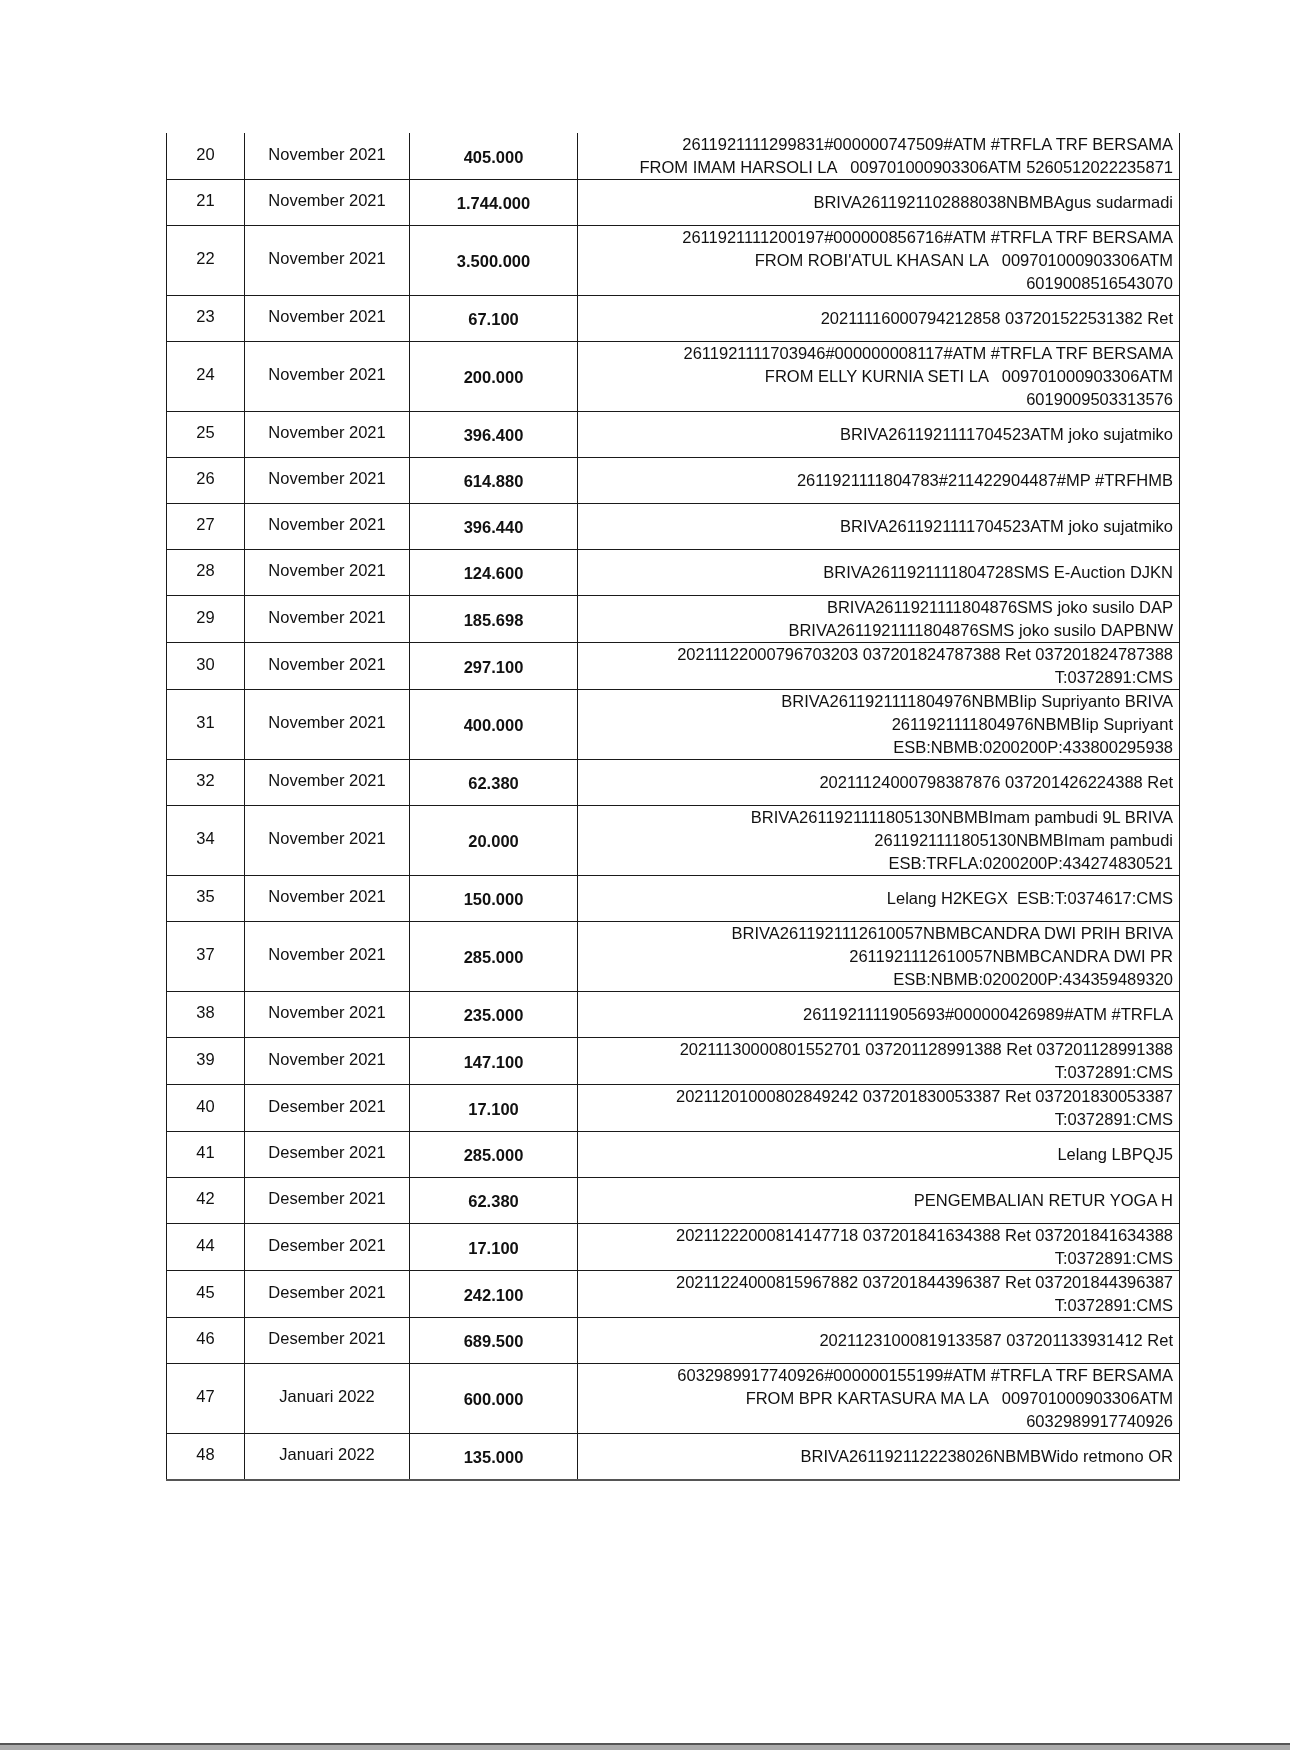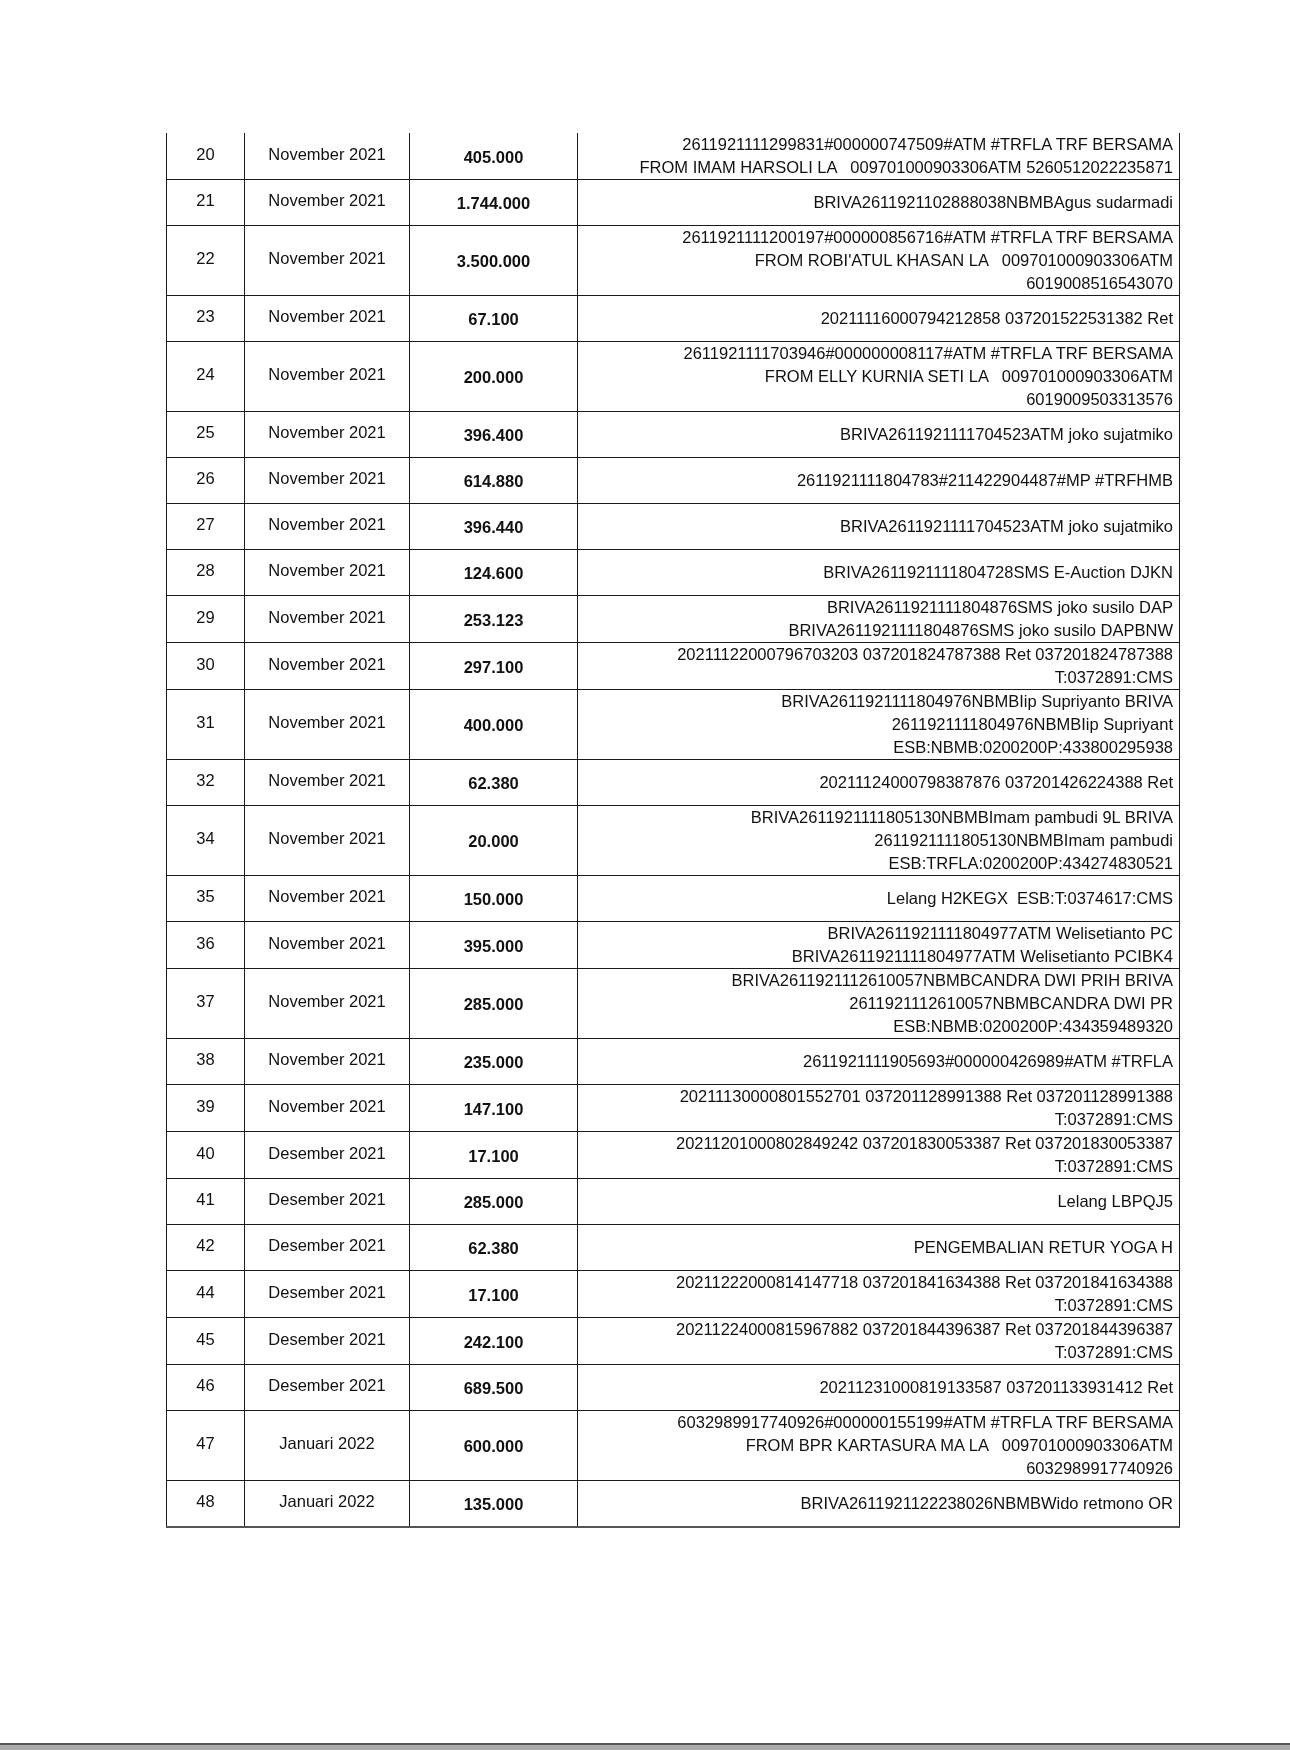--- a/index.html
+++ b/index.html
@@ -103,21 +103,21 @@
         </tr>
         <tr class="h1">
           <td class="no"><span>28</span></td>
           <td class="period"><span>November 2021</span></td>
           <td class="amount"><span>124.600</span></td>
           <td class="desc"><span class="desc-line">BRIVA2611921111804728SMS E-Auction DJKN</span></td>
         </tr>
         <tr class="h2">
           <td class="no"><span>29</span></td>
           <td class="period"><span>November 2021</span></td>
-          <td class="amount"><span>253.123</span></td>
+          <td class="amount"><span>185.698</span></td>
           <td class="desc"><span class="desc-line">BRIVA2611921111804876SMS joko susilo DAP</span><span class="desc-line">BRIVA2611921111804876SMS joko susilo DAPBNW</span></td>
         </tr>
         <tr class="h2">
           <td class="no"><span>30</span></td>
           <td class="period"><span>November 2021</span></td>
           <td class="amount"><span>297.100</span></td>
           <td class="desc"><span class="desc-line">20211122000796703203 037201824787388 Ret 037201824787388</span><span class="desc-line">T:0372891:CMS</span></td>
         </tr>
         <tr class="h3">
           <td class="no"><span>31</span></td>
@@ -135,26 +135,20 @@
           <td class="no"><span>34</span></td>
           <td class="period"><span>November 2021</span></td>
           <td class="amount"><span>20.000</span></td>
           <td class="desc"><span class="desc-line">BRIVA2611921111805130NBMBImam pambudi 9L BRIVA</span><span class="desc-line">2611921111805130NBMBImam pambudi</span><span class="desc-line">ESB:TRFLA:0200200P:434274830521</span></td>
         </tr>
         <tr class="h1">
           <td class="no"><span>35</span></td>
           <td class="period"><span>November 2021</span></td>
           <td class="amount"><span>150.000</span></td>
           <td class="desc"><span class="desc-line">Lelang H2KEGX  ESB:T:0374617:CMS</span></td>
-        </tr>
-        <tr class="h2">
-          <td class="no"><span>36</span></td>
-          <td class="period"><span>November 2021</span></td>
-          <td class="amount"><span>395.000</span></td>
-          <td class="desc"><span class="desc-line">BRIVA2611921111804977ATM Welisetianto PC</span><span class="desc-line">BRIVA2611921111804977ATM Welisetianto PCIBK4</span></td>
         </tr>
         <tr class="h3">
           <td class="no"><span>37</span></td>
           <td class="period"><span>November 2021</span></td>
           <td class="amount"><span>285.000</span></td>
           <td class="desc"><span class="desc-line">BRIVA2611921112610057NBMBCANDRA DWI PRIH BRIVA</span><span class="desc-line">2611921112610057NBMBCANDRA DWI PR</span><span class="desc-line">ESB:NBMB:0200200P:434359489320</span></td>
         </tr>
         <tr class="h1">
           <td class="no"><span>38</span></td>
           <td class="period"><span>November 2021</span></td>

